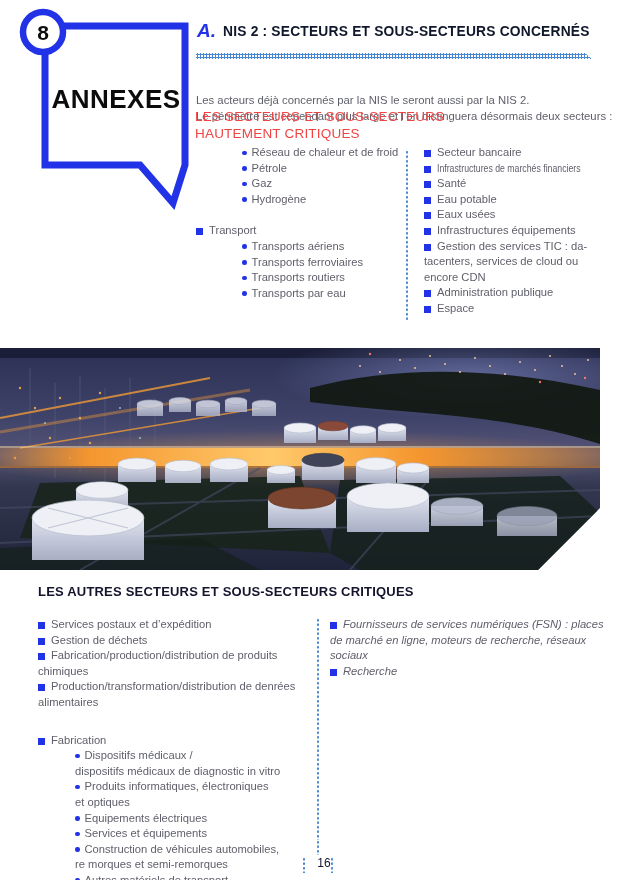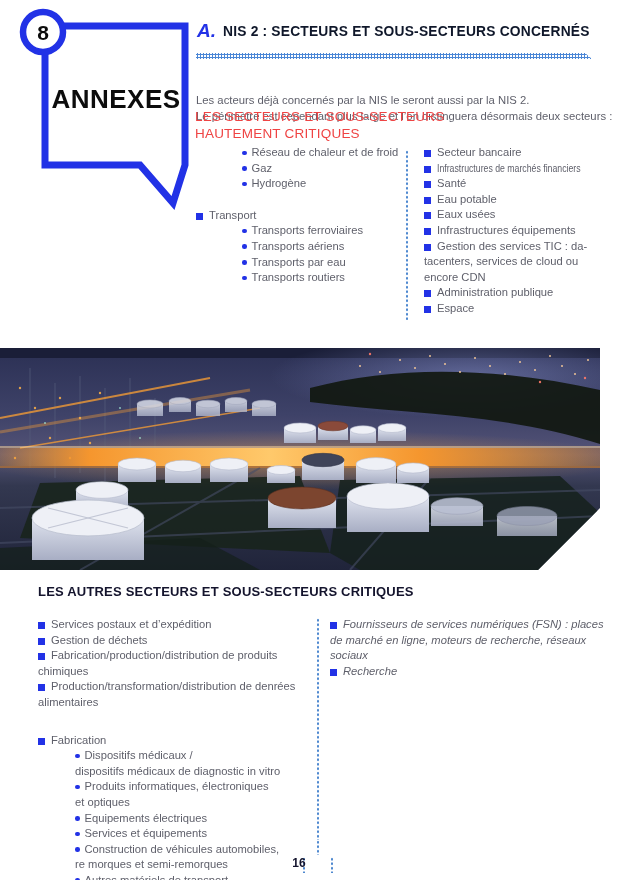--- a/index.html
+++ b/index.html
@@ -49,22 +49,22 @@
   .oc-divider{left:317px;top:618px;height:222px;}
 
   
   .photo{left:0;top:348px;width:600px;height:222px;
     clip-path:polygon(0 0,100% 0,100% 160px,538px 100%,0 100%);}
 
   
   .pgnum-topline{left:317px;top:840px;height:15px;}
   .pgnum-left{left:303px;top:857px;height:16px;}
   .pgnum-right{left:331px;top:857px;height:16px;}
-  .pgnum{left:287px;top:856px;width:24px;text-align:center;
-    font-size:12px;font-weight:700;color:#14142d;}
+  .pgnum{left:312px;top:856px;width:24px;text-align:center;
+    font-size:12px;font-weight:400;color:#14142d;}
 </style>
 </head>
 <body>
 
 <div class="page">
 
   <svg class="abs" style="left:16px;top:4px" width="180" height="206" viewBox="0 0 180 206">
     <path d="M29,22 H169 V161 L157,199 L124,161 H29 Z" fill="#ffffff" stroke="#2232e6" stroke-width="7" stroke-linejoin="miter"></path>
     <circle cx="27" cy="28" r="20" fill="#ffffff" stroke="#2232e6" stroke-width="6.5"></circle>
     <text x="27" y="36" text-anchor="middle" font-family="Liberation Sans, sans-serif" font-size="21" font-weight="bold" fill="#0c0c0c">8</text>
@@ -79,33 +79,34 @@
   <div class="abs intro">Les acteurs déjà concernés par la NIS le seront aussi par la NIS 2.
 Le périmètre est cependant plus large et l’on distinguera désormais deux secteurs :</div>
 
   <div class="abs hc-heading">LES SECTEURS ET SOUS-SECTEURS
 HAUTEMENT CRITIQUES</div>
 
   <div class="abs list hc-left">
     <div>
       <div class="sublist">
         <div class="item"><span class="dot"></span><span class="txt">Réseau de chaleur et de froid</span></div>
+        <div class="item"><span class="dot"></span><span class="txt">Pétrole</span></div>
         <div class="item"><span class="dot"></span><span class="txt">Gaz</span></div>
         <div class="item"><span class="dot"></span><span class="txt">Hydrogène</span></div>
       </div>
     </div>
     <div class="group2">
       <div class="item">
         <span class="sq"></span><span class="txt">Transport</span>
       </div>
       <div class="sublist">
+        <div class="item"><span class="dot"></span><span class="txt">Transports aériens</span></div>
         <div class="item"><span class="dot"></span><span class="txt">Transports ferroviaires</span></div>
-        <div class="item"><span class="dot"></span><span class="txt">Transports aériens</span></div>
+        <div class="item"><span class="dot"></span><span class="txt">Transports routiers</span></div>
         <div class="item"><span class="dot"></span><span class="txt">Transports par eau</span></div>
-        <div class="item"><span class="dot"></span><span class="txt">Transports routiers</span></div>
       </div>
     </div>
   </div>
 
   <div class="abs vdots hc-divider"></div>
 
   <div class="abs list hc-right">
     <div class="item"><span class="sq"></span><span class="txt">Secteur bancaire</span></div>
     <div class="item"><span class="sq"></span><span class="txt condensed">Infrastructures de marchés financiers</span></div>
     <div class="item"><span class="sq"></span><span class="txt">Santé</span></div>

